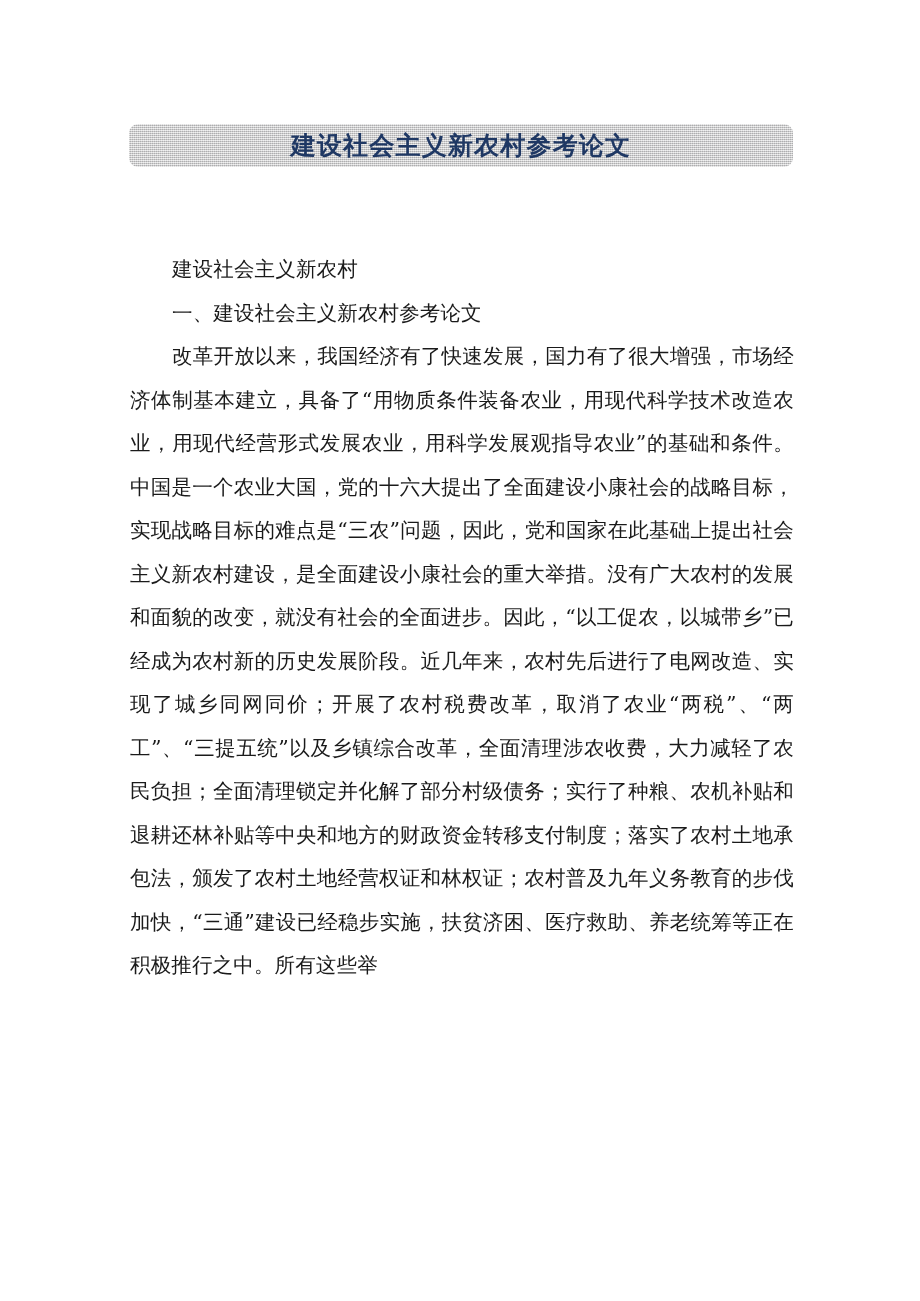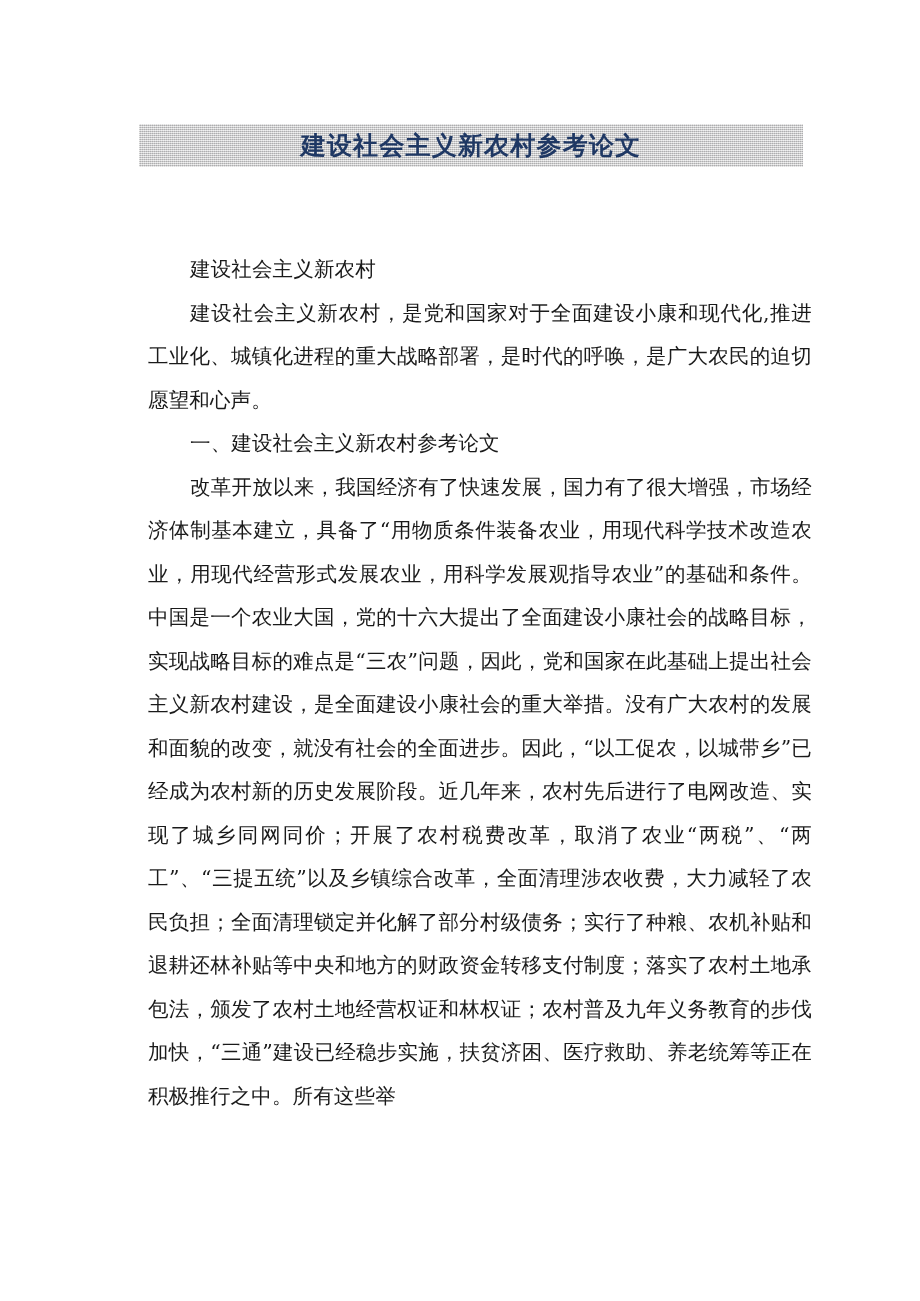--- a/index.html
+++ b/index.html
@@ -17,54 +17,55 @@
   .page {
     position: relative;
     width: 920px;
     height: 1301px;
     background: #ffffff;
   }
 
   
   .title-band {
     position: absolute;
-    left: 139px;
+    left: 129px;
     top: 124px;
     width: 664px;
     height: 43px;
     background-color: #c9c9c9;
     background-image:
       repeating-linear-gradient(0deg,
         rgba(255,255,255,0.55) 0px,
         rgba(255,255,255,0.55) 1px,
         rgba(150,150,150,0.30) 1px,
         rgba(150,150,150,0.30) 2px),
       repeating-linear-gradient(90deg,
         rgba(255,255,255,0.45) 0px,
         rgba(255,255,255,0.45) 1px,
         rgba(140,140,150,0.28) 1px,
         rgba(140,140,150,0.28) 2px);
     display: flex;
     align-items: center;
     justify-content: center;
+    border-radius: 9px;
   }
   .title-text {
     font-family: "DejaVu Sans", "Liberation Sans", sans-serif;
     font-size: 25px;
     font-weight: bold;
     color: #1f3864;
     letter-spacing: 1.2px;
     line-height: 1;
     white-space: nowrap;
   }
 
   
   .doc-body {
     position: absolute;
-    left: 148px;
+    left: 130px;
     top: 248px;
     width: 664px;
   }
   .para {
     font-size: 20.5px;
     line-height: 43.5px;
     color: #1a1a1a;
     text-align: justify;
     text-justify: inter-character;
     margin: 0 0 0 0;
@@ -77,18 +78,17 @@
 <body>
 
 <div class="page">
 
   <div class="title-band">
     <div class="title-text">建设社会主义新农村参考论文</div>
   </div>
 
   <div class="doc-body">
     <p class="para">建设社会主义新农村</p>
-    <p class="para">建设社会主义新农村，是党和国家对于全面建设小康和现代化,推进工业化、城镇化进程的重大战略部署，是时代的呼唤，是广大农民的迫切愿望和心声。</p>
     <p class="para">一、建设社会主义新农村参考论文</p>
     <p class="para">改革开放以来，我国经济有了快速发展，国力有了很大增强，市场经济体制基本建立，具备了“用物质条件装备农业，用现代科学技术改造农业，用现代经营形式发展农业，用科学发展观指导农业”的基础和条件。中国是一个农业大国，党的十六大提出了全面建设小康社会的战略目标，实现战略目标的难点是“三农”问题，因此，党和国家在此基础上提出社会主义新农村建设，是全面建设小康社会的重大举措。没有广大农村的发展和面貌的改变，就没有社会的全面进步。因此，“以工促农，以城带乡”已经成为农村新的历史发展阶段。近几年来，农村先后进行了电网改造、实现了城乡同网同价；开展了农村税费改革，取消了农业“两税”、“两工”、“三提五统”以及乡镇综合改革，全面清理涉农收费，大力减轻了农民负担；全面清理锁定并化解了部分村级债务；实行了种粮、农机补贴和退耕还林补贴等中央和地方的财政资金转移支付制度；落实了农村土地承包法，颁发了农村土地经营权证和林权证；农村普及九年义务教育的步伐加快，“三通”建设已经稳步实施，扶贫济困、医疗救助、养老统筹等正在积极推行之中。所有这些举</p>
   </div>
 
 </div>
 
 </body></html>

